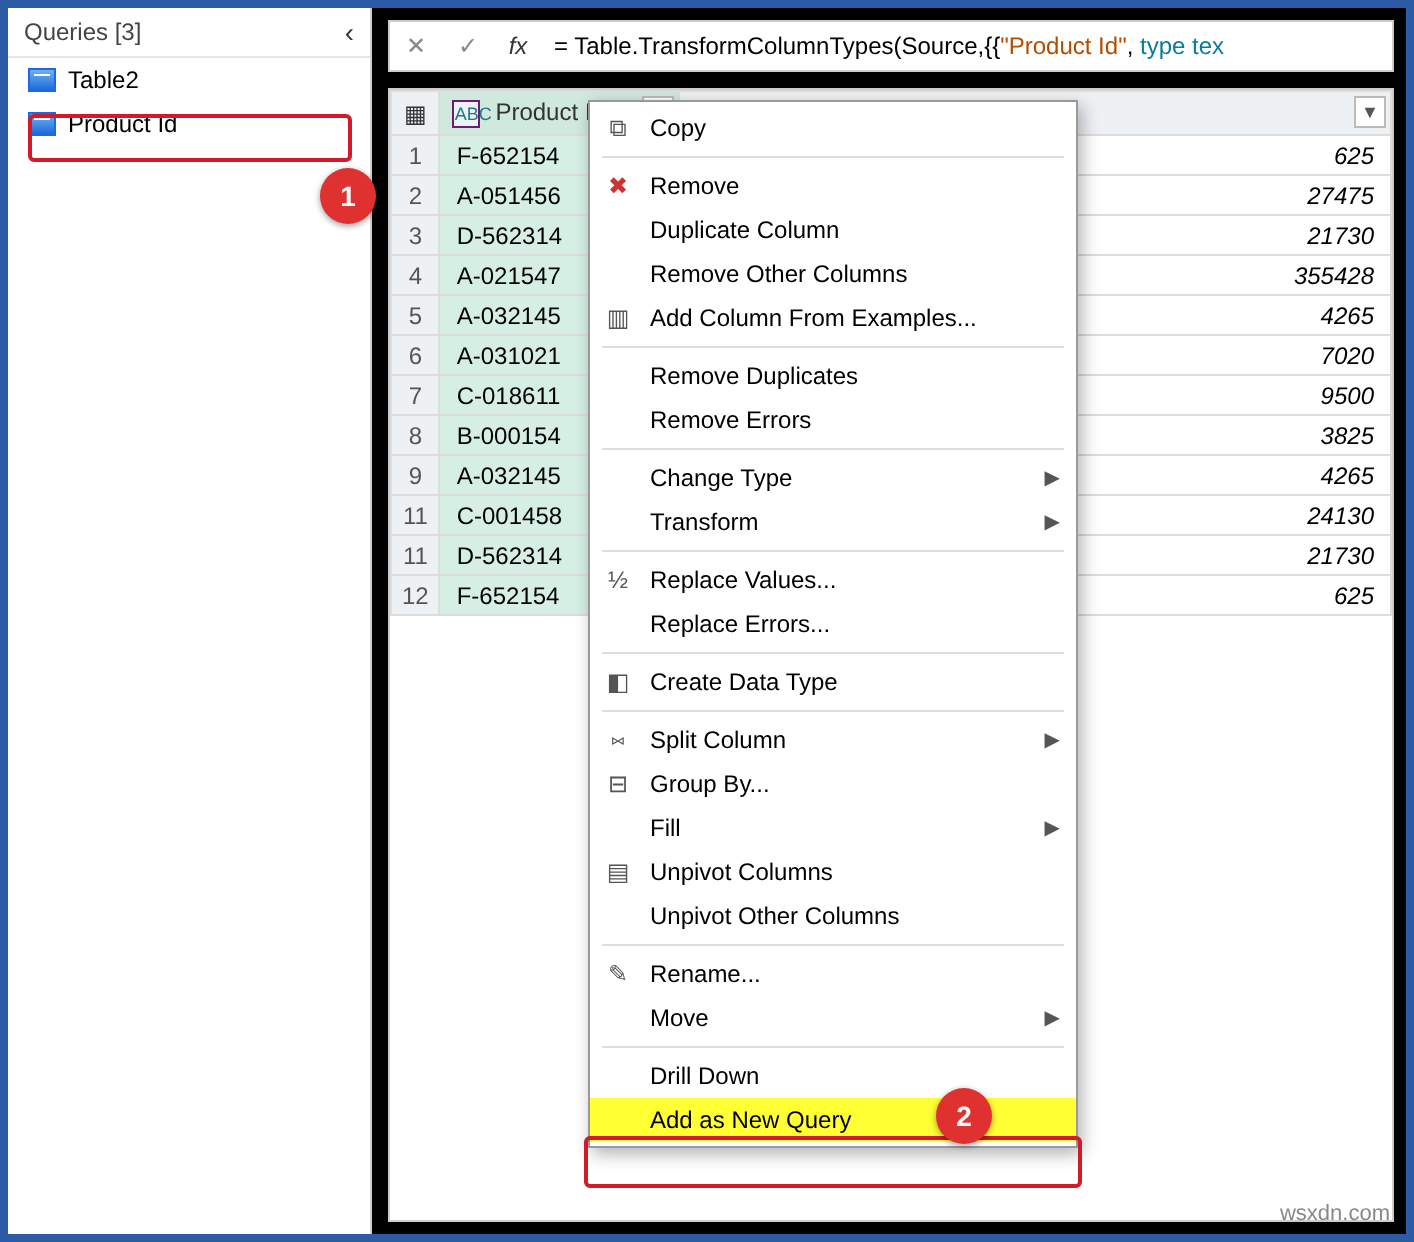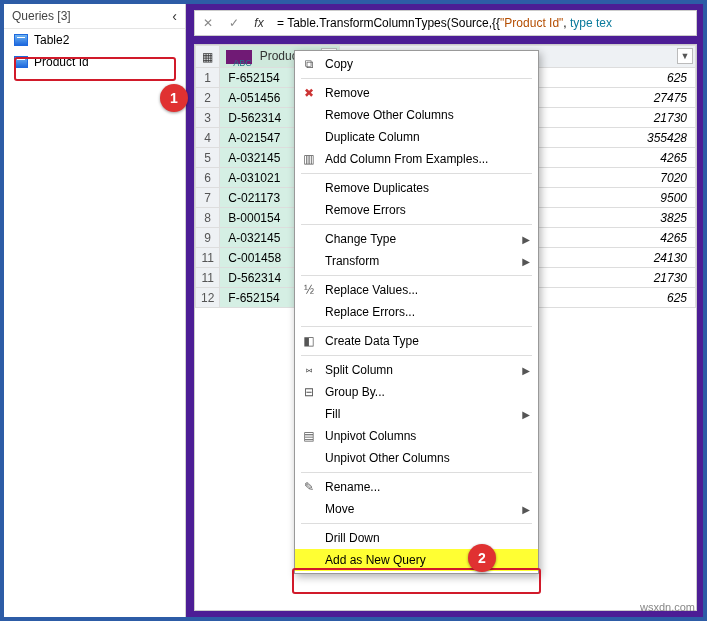--- a/index.html
+++ b/index.html
@@ -1,37 +1,37 @@
 <!DOCTYPE html>
 <html><head>
 <meta charset="utf-8">
 <style>
   * { box-sizing: border-box; font-family: "Segoe UI", sans-serif; font-size: 12px; }
   body { margin: 0; background: #fff; }
-  .frame { width: 707px; height: 621px; border: 4px solid #2d5ca6; position: relative; background: #4c1d95; }
+  .frame { width: 707px; height: 621px; border: 4px solid #2d5ca6; position: relative; background: #000000; }
   .queries-panel { position: absolute; left: 0; top: 0; width: 182px; height: 100%; background: #fff; border-right: 1px solid #d0d0d0; }
   .queries-header { padding: 4px 8px; font-size: 12px; color: #444; display: flex; align-items: center; justify-content: space-between; border-bottom: 1px solid #e5e5e5; }
   .queries-header .chev { font-size: 14px; color: #333; }
   .query-item { display: flex; align-items: center; gap: 6px; padding: 4px 10px; cursor: default; }
   .query-item .qi-icon { width: 14px; height: 12px; display: inline-block; background: linear-gradient(#6db3f2,#1e69de); border: 1px solid #1e69de; position: relative; }
   .query-item .qi-icon::before { content:""; position:absolute; left:2px; right:2px; top:2px; height:1px; background:#fff; }
   .query-item.selected { background: #d5efe4; }
   .query-box { position: absolute; left: 10px; top: 53px; width: 162px; height: 24px; border: 2px solid #d11a2a; border-radius: 3px; pointer-events: none; }
   .formula-bar { position: absolute; left: 190px; right: 6px; top: 6px; height: 26px; display: flex; align-items: center; background: #fff; border: 1px solid #ccc; }
   .fb-btn { width: 26px; text-align: center; color: #888; }
   .fb-fx { font-style: italic; color: #333; width: 24px; text-align: center; }
   .fb-input { flex: 1; padding: 0 6px; white-space: nowrap; overflow: hidden; font-family: Consolas, monospace; }
   .fb-input .m-str { color: #b44d00; }
   .fb-input .m-kw { color: #0a7a9c; }
   .grid { position: absolute; left: 190px; top: 40px; right: 6px; bottom: 6px; background: #fff; border: 1px solid #ccc; }
   .grid table { border-collapse: collapse; width: 100%; }
   .grid th, .grid td { border: 1px solid #ddd; text-align: left; }
   .grid th { background: #eef1f4; font-weight: normal; color: #333; height: 22px; padding: 0 6px; position: relative; }
   .grid th.corner { width: 24px; background: #eef1f4; text-align:center; }
-  .grid th .type-ico { display:inline-block; width:26px; height:14px; border:7px solid #701a75; color:#278; font-size:9px; line-height:12px; margin-right:4px; vertical-align:middle; background:#eaf4f4; }
+  .grid th .type-ico { display:inline-block; width:14px; height:14px; border:1px solid #701a75; color:#278; font-size:9px; line-height:12px; margin-right:4px; vertical-align:middle; background:#eaf4f4; }
   .grid th .drop { position:absolute; right:2px; top:2px; width:16px; height:16px; border:1px solid #bbb; text-align:center; line-height:14px; font-size:9px; color:#555; background:#fff; }
   .grid td.rownum { width: 24px; background: #eef1f4; text-align: center; color: #555; }
   .grid td.cell { padding: 2px 8px; height: 20px; }
   .grid td.cell.prod { background: #d5efe4; }
   .grid td.cell.cost { text-align: right; font-style: italic; }
   .grid th.sel { background: #cfe9dc; }
   .context-menu { position: absolute; left: 290px; top: 46px; width: 245px; background: #fff; border: 1px solid #999; box-shadow: 2px 3px 8px rgba(0,0,0,.3); padding: 2px 0; }
   .cm-item { display: flex; align-items: center; height: 22px; padding: 0 8px 0 30px; position: relative; cursor: default; }
   .cm-item .cm-ico { position: absolute; left: 6px; width: 16px; text-align: center; color: #555; font-size: 12px; }
   .cm-item .cm-arrow { position: absolute; right: 8px; color: #555; font-size: 10px; }
@@ -114,21 +114,21 @@
             <td class="cell prod">A-032145</td>
             <td class="cell cost">4265</td>
           </tr>
           <tr>
             <td class="rownum">6</td>
             <td class="cell prod">A-031021</td>
             <td class="cell cost">7020</td>
           </tr>
           <tr>
             <td class="rownum">7</td>
-            <td class="cell prod">C-021173</td>
+            <td class="cell prod">C-018611</td>
             <td class="cell cost">9500</td>
           </tr>
           <tr>
             <td class="rownum">8</td>
             <td class="cell prod">B-000154</td>
             <td class="cell cost">3825</td>
           </tr>
           <tr>
             <td class="rownum">9</td>
             <td class="cell prod">A-032145</td>
@@ -157,24 +157,24 @@
     <div class="cm-item">
         <span class="cm-ico">⧉</span>
         <span>Copy</span>
       </div>
     <div class="cm-sep"></div>
     <div class="cm-item">
         <span class="cm-ico" style="color:#c33">✖</span>
         <span>Remove</span>
       </div>
     <div class="cm-item">
+        <span>Duplicate Column</span>
+      </div>
+    <div class="cm-item">
         <span>Remove Other Columns</span>
-      </div>
-    <div class="cm-item">
-        <span>Duplicate Column</span>
       </div>
     <div class="cm-item">
         <span class="cm-ico">▥</span>
         <span>Add Column From Examples...</span>
       </div>
     <div class="cm-sep"></div>
     <div class="cm-item">
         <span>Remove Duplicates</span>
       </div>
     <div class="cm-item">

